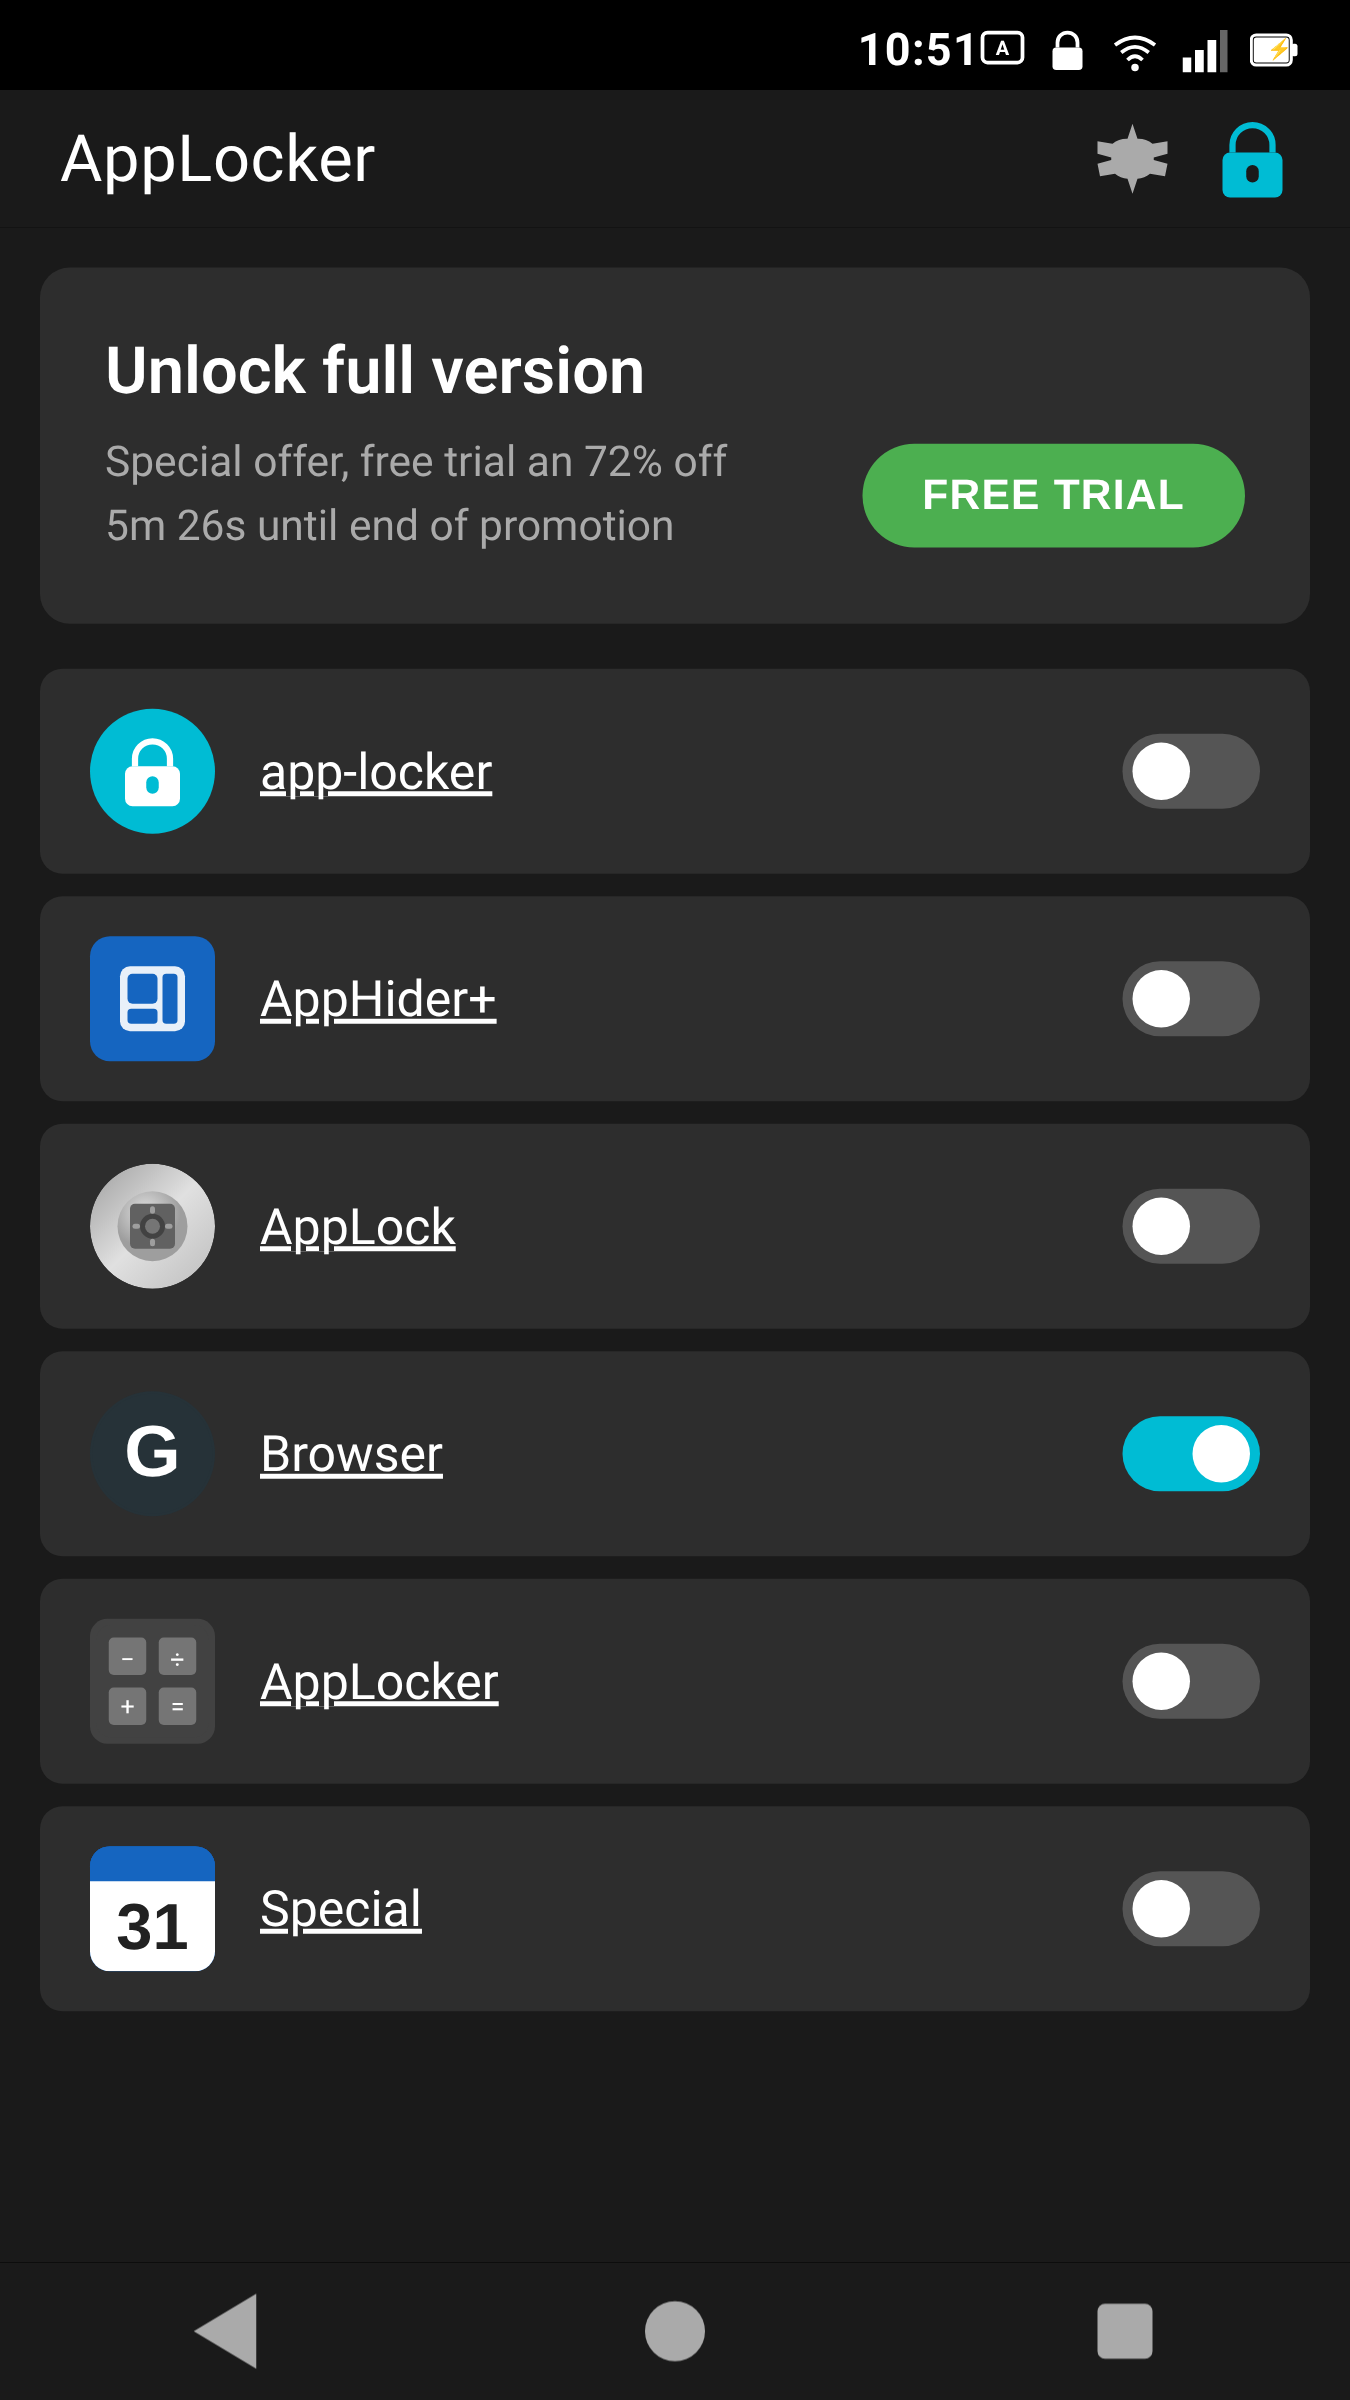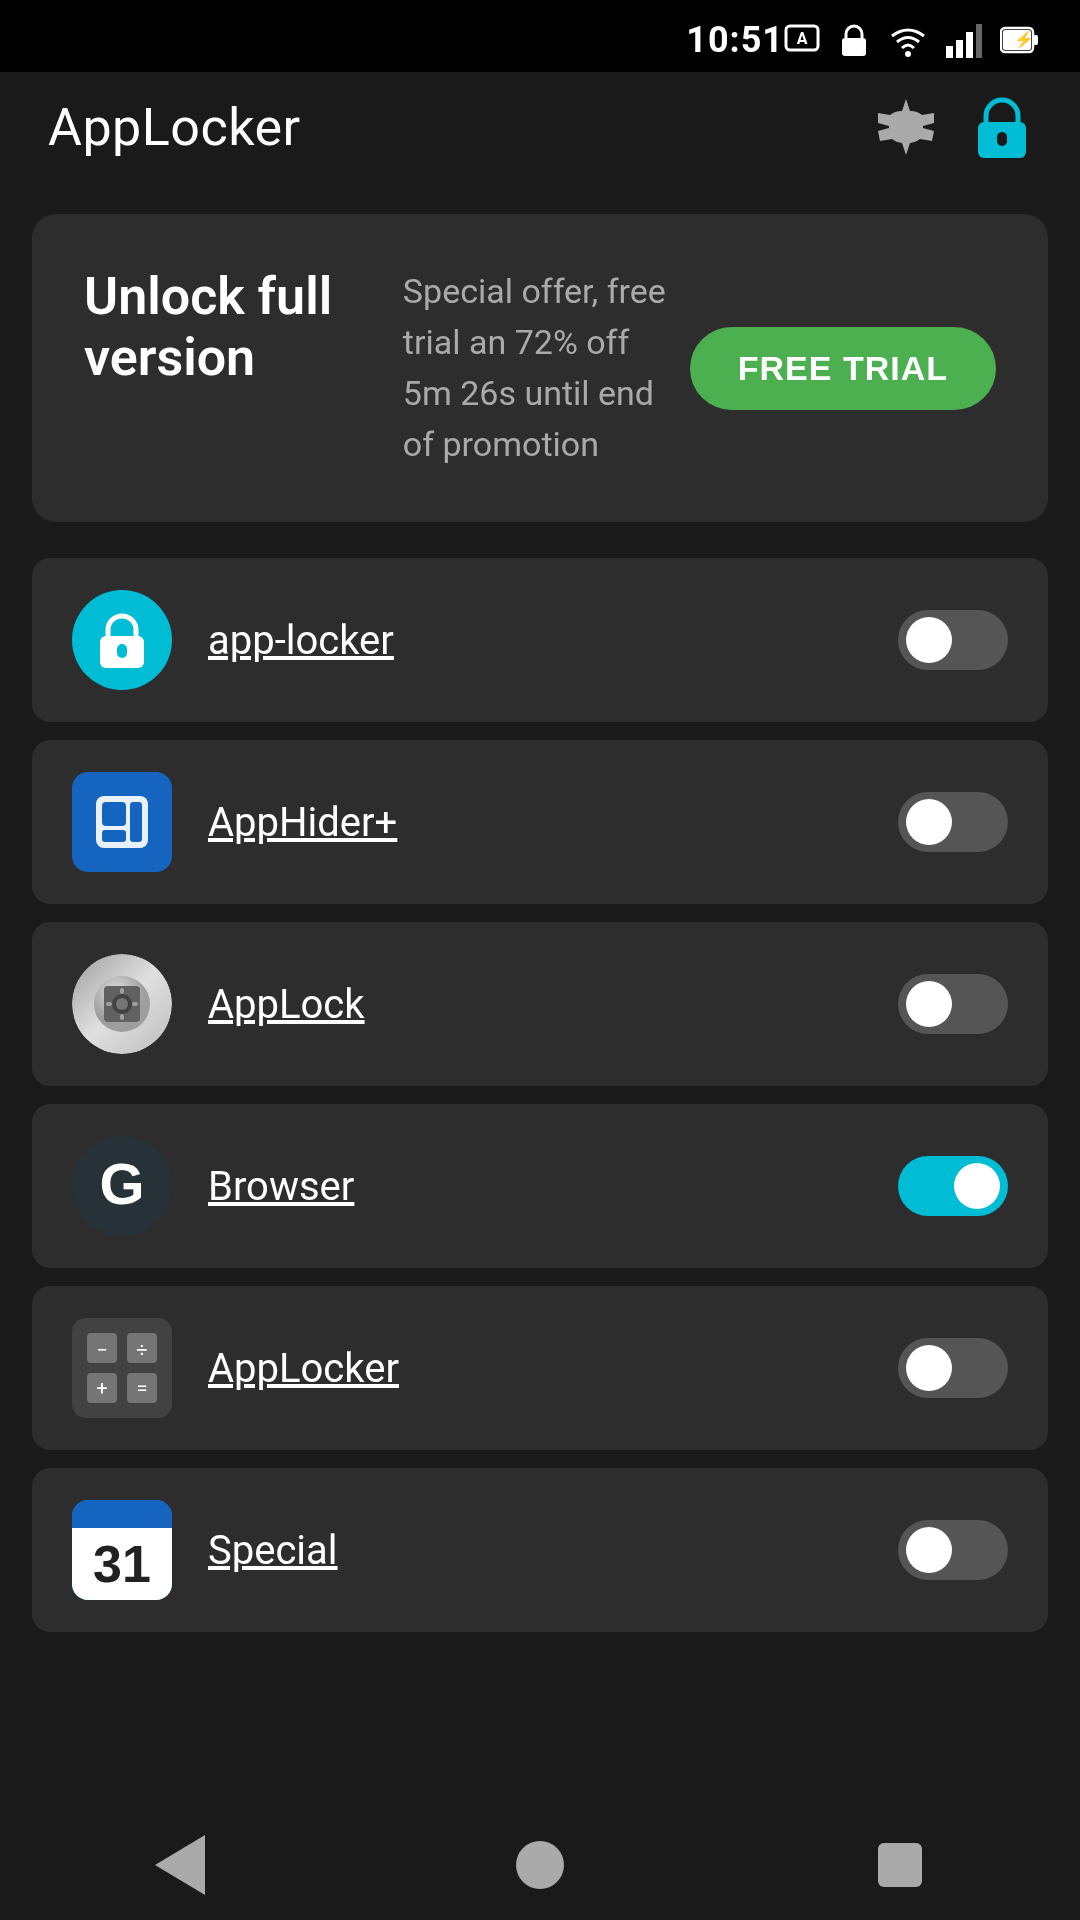--- a/index.html
+++ b/index.html
@@ -62,21 +62,21 @@
       min-height: calc(1920px - 72px - 110px - 110px);
     }
 
     
     .promo-card {
       background: #2d2d2d;
       border-radius: 24px;
       padding: 52px 52px 52px 52px;
       margin-bottom: 36px;
       display: flex;
-      flex-direction: row;
+      flex-direction: column;
       gap: 0;
     }
     .promo-title {
       font-size: 52px;
       font-weight: 600;
       color: #fff;
       margin-bottom: 18px;
     }
     .promo-bottom-row {
       display: flex;

